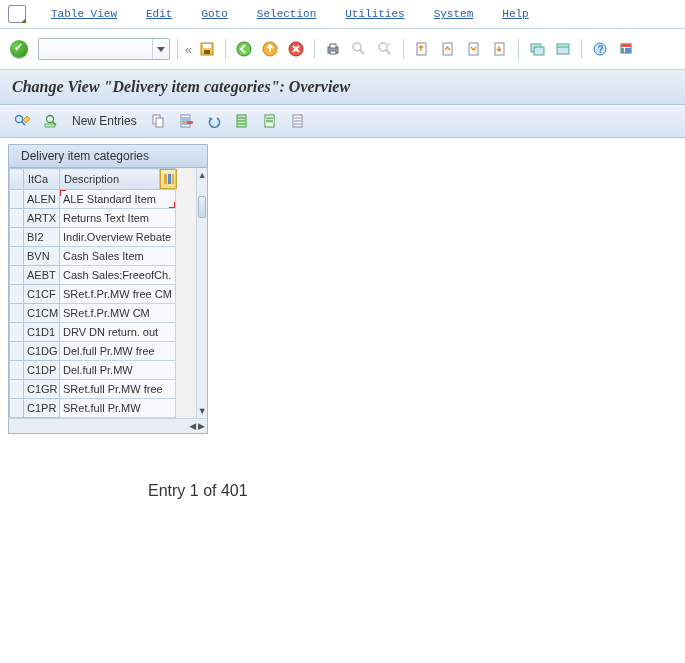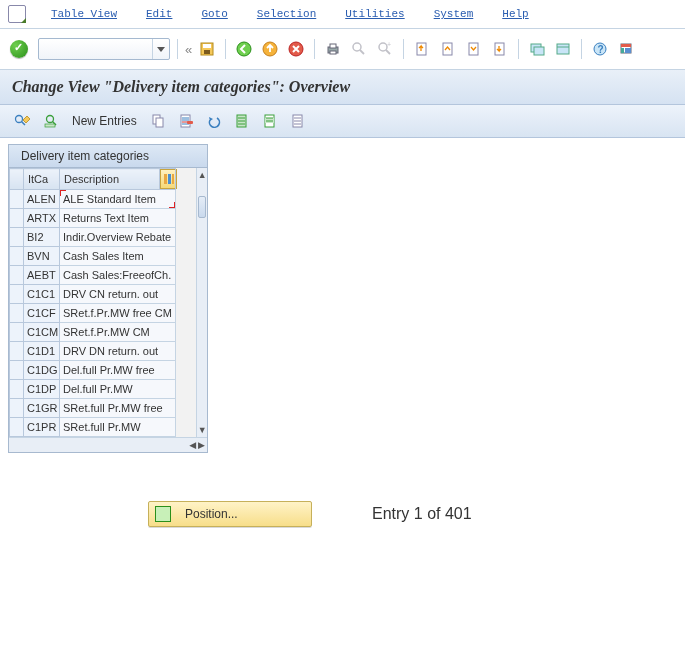--- a/index.html
+++ b/index.html
@@ -297,25 +297,20 @@
               <td class="sel code">BVN</td>
               <td class="desc" colspan="2">Cash Sales Item</td>
             </tr>
             <tr>
               <td class="sel"></td>
               <td class="sel code">AEBT</td>
               <td class="desc" colspan="2">Cash Sales:FreeofCh.</td>
             </tr>
             <tr>
               <td class="sel"></td>
-              <td class="sel code">C1C1</td>
-              <td class="desc" colspan="2">DRV CN return. out</td>
-            </tr>
-            <tr>
-              <td class="sel"></td>
               <td class="sel code">C1CF</td>
               <td class="desc" colspan="2">SRet.f.Pr.MW free CM</td>
             </tr>
             <tr>
               <td class="sel"></td>
               <td class="sel code">C1CM</td>
               <td class="desc" colspan="2">SRet.f.Pr.MW CM</td>
             </tr>
             <tr>
               <td class="sel"></td>
@@ -350,19 +345,15 @@
         <div class="down" style="position:absolute;bottom:0;width:100%">▼</div>
       </div>
     </div>
     <div class="hscroll">
       <span>◀</span>
       <span>▶</span>
     </div>
   </div>
 
   <div class="footer">
-    <div class="posbtn">
-      <div class="picon"></div>
-      <span class="plabel">Position...</span>
-    </div>
     <div class="entry">Entry 1 of 401</div>
   </div>
 </div>
 
 </body></html>

